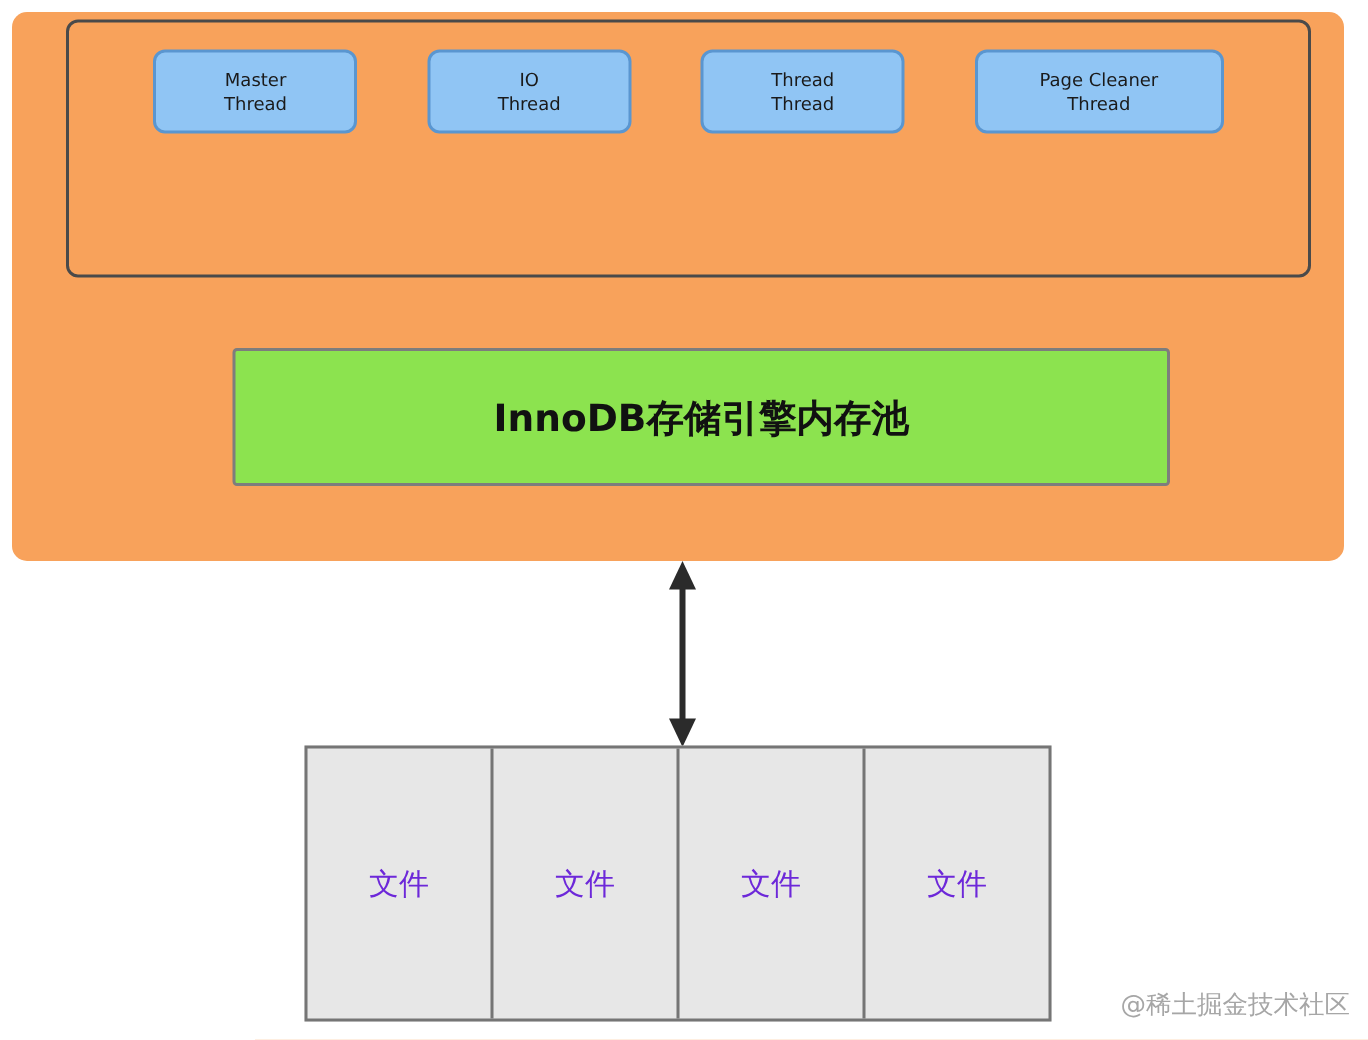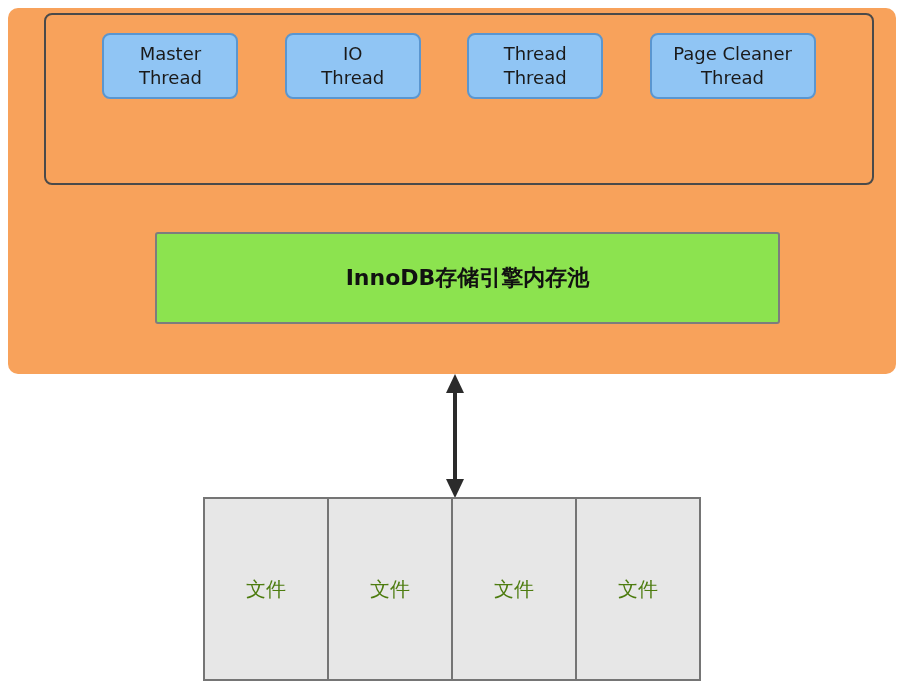--- a/index.html
+++ b/index.html
@@ -47,51 +47,51 @@
   }
   .threads-row {
     display: flex;
     justify-content: space-evenly;
     align-items: center;
     margin-top: 18px;
     padding: 0 10px;
   }
   .thread-box {
     min-width: 136px;
-    height: 66px;
+    height: 56px;
     box-sizing: border-box;
     background: #90C5F4;
     border: 2px solid #5A96D0;
     border-radius: 8px;
     display: flex;
     flex-direction: column;
     justify-content: center;
     align-items: center;
-    font-size: 18px;
+    font-size: 12px;
     color: #1a1a1a;
     line-height: 1.35;
     padding: 0 12px;
   }
   .thread-box.wide { min-width: 166px; }
 
   
   .memory-pool {
     position: absolute;
     left: 147px;
     top: 224px;
     width: 625px;
     height: 92px;
     background: #8CE34F;
     border: 2px solid #7d7d7d;
     border-radius: 3px;
     box-sizing: border-box;
     display: flex;
     justify-content: center;
     align-items: center;
-    font-size: 22px;
+    font-size: 25px;
     font-weight: bold;
     color: #111111;
   }
 
   
   .connector {
     position: absolute;
     left: 441px;
     top: 374px;
     width: 28px;
@@ -109,21 +109,21 @@
     border: 2px solid #757575;
     background: #E7E7E7;
     display: flex;
   }
   .file-cell {
     flex: 1;
     display: flex;
     justify-content: center;
     align-items: center;
     font-size: 20px;
-    color: #4d7c0f;
+    color: #6d28d9;
     border-right: 2px solid #757575;
     box-sizing: border-box;
   }
   .file-cell:last-child { border-right: none; }
 
   
   .watermark {
     position: absolute;
     right: 12px;
     bottom: 12px;
@@ -169,14 +169,15 @@
     <polygon points="14,124 5,105 23,105" fill="#2b2b2b"></polygon>
   </svg>
 
   <div class="files-table">
     <div class="file-cell">文件</div>
     <div class="file-cell">文件</div>
     <div class="file-cell">文件</div>
     <div class="file-cell">文件</div>
   </div>
 
+  <div class="watermark">@稀土掘金技术社区</div>
 
 </div>
 
 </body></html>

